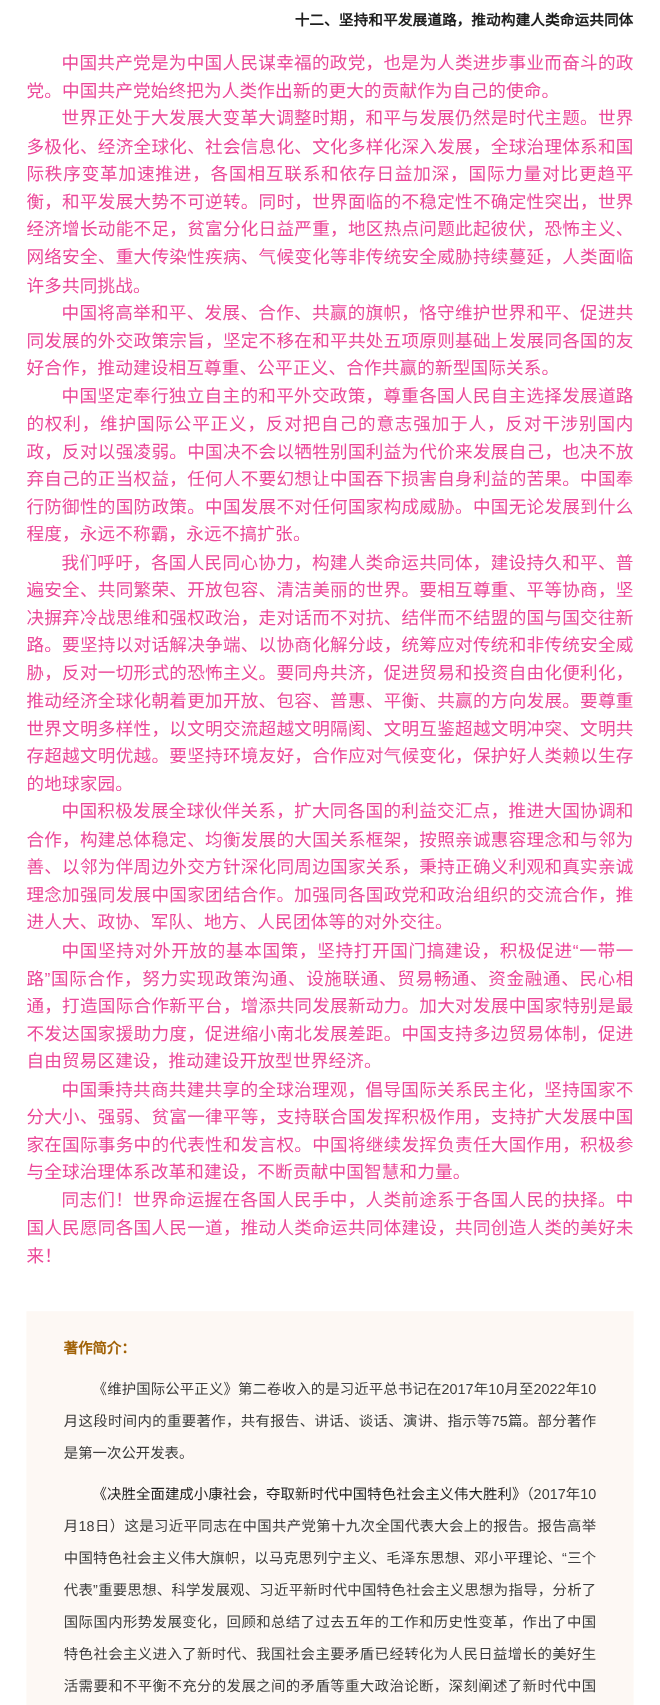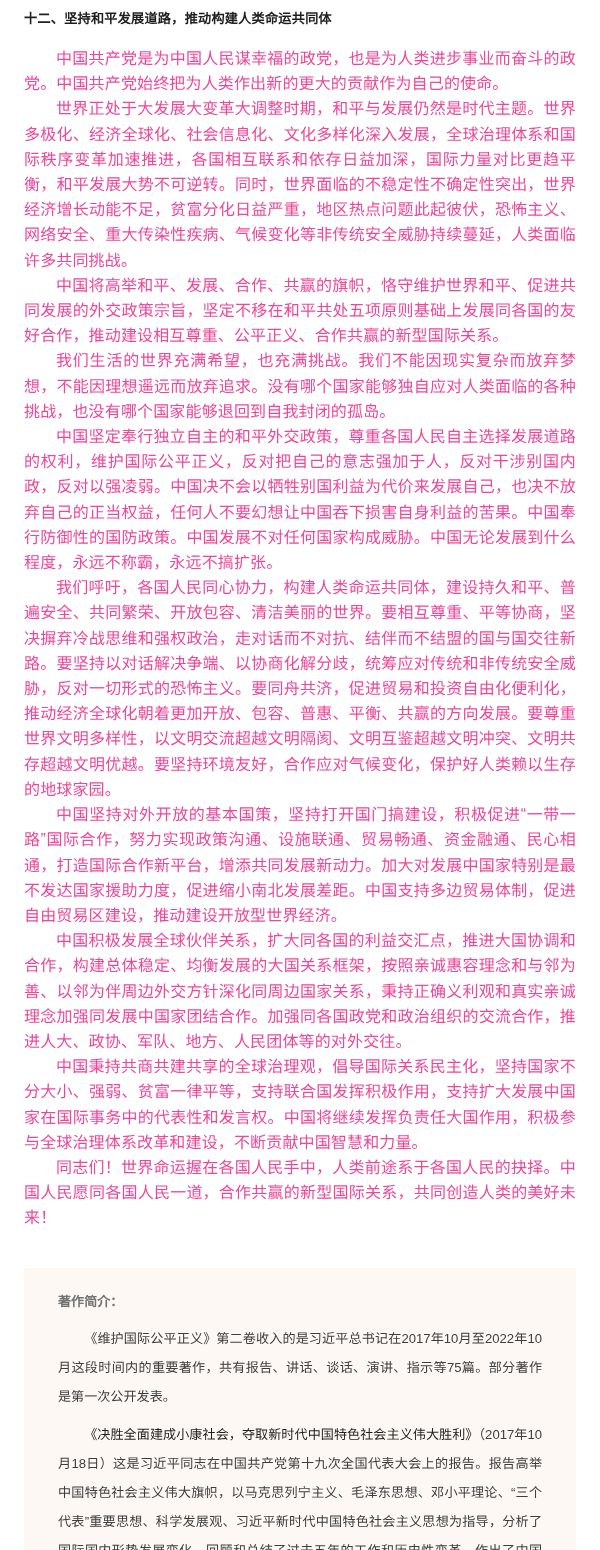--- a/index.html
+++ b/index.html
@@ -22,21 +22,21 @@
     position: relative;
   }
 
   
   .article-title {
     margin: 0;
     padding: 9px 24px 0 24px;
     font-size: 13.2px;
     font-weight: bold;
     line-height: 20px;
-    text-align: left;
+    text-align: right;
     color: #1f1f1f;
     letter-spacing: 0.2px;
   }
 
   
   .article-body {
     padding: 0 24px;
     margin-top: 17px;
   }
   .article-body p {
@@ -55,21 +55,21 @@
     margin: 37px 24px 0 24px;
     background: #fdf8f4;
     box-sizing: border-box;
     padding: 21px 34px 26px 34px;
   }
   .intro-card .card-label {
     margin: 0 0 4px 0;
     font-size: 13.1px;
     font-weight: bold;
     line-height: 26px;
-    color: #737373;
+    color: #a16207;
     text-indent: 0;
   }
   .intro-card p {
     margin: 0;
     font-size: 13.1px;
     line-height: 29px;
     text-align: justify;
     text-justify: inter-ideograph;
     text-indent: 2em;
     color: #3d3d3d;
@@ -86,27 +86,26 @@
 <body>
 
 <div class="page">
 
   <h1 class="article-title">十二、坚持和平发展道路，推动构建人类命运共同体</h1>
 
   <div class="article-body">
     <p>中国共产党是为中国人民谋幸福的政党，也是为人类进步事业而奋斗的政党。中国共产党始终把为人类作出新的更大的贡献作为自己的使命。</p>
     <p>世界正处于大发展大变革大调整时期，和平与发展仍然是时代主题。世界多极化、经济全球化、社会信息化、文化多样化深入发展，全球治理体系和国际秩序变革加速推进，各国相互联系和依存日益加深，国际力量对比更趋平衡，和平发展大势不可逆转。同时，世界面临的不稳定性不确定性突出，世界经济增长动能不足，贫富分化日益严重，地区热点问题此起彼伏，恐怖主义、网络安全、重大传染性疾病、气候变化等非传统安全威胁持续蔓延，人类面临许多共同挑战。</p>
     <p>中国将高举和平、发展、合作、共赢的旗帜，恪守维护世界和平、促进共同发展的外交政策宗旨，坚定不移在和平共处五项原则基础上发展同各国的友好合作，推动建设相互尊重、公平正义、合作共赢的新型国际关系。</p>
-    <p>我们生活的世界充满希望，也充满挑战。我们不能因现实复杂而放弃梦想，不能因理想遥远而放弃追求。没有哪个国家能够独自应对人类面临的各种挑战，也没有哪个国家能够退回到自我封闭的孤岛。</p>
     <p>中国坚定奉行独立自主的和平外交政策，尊重各国人民自主选择发展道路的权利，维护国际公平正义，反对把自己的意志强加于人，反对干涉别国内政，反对以强凌弱。中国决不会以牺牲别国利益为代价来发展自己，也决不放弃自己的正当权益，任何人不要幻想让中国吞下损害自身利益的苦果。中国奉行防御性的国防政策。中国发展不对任何国家构成威胁。中国无论发展到什么程度，永远不称霸，永远不搞扩张。</p>
     <p>我们呼吁，各国人民同心协力，构建人类命运共同体，建设持久和平、普遍安全、共同繁荣、开放包容、清洁美丽的世界。要相互尊重、平等协商，坚决摒弃冷战思维和强权政治，走对话而不对抗、结伴而不结盟的国与国交往新路。要坚持以对话解决争端、以协商化解分歧，统筹应对传统和非传统安全威胁，反对一切形式的恐怖主义。要同舟共济，促进贸易和投资自由化便利化，推动经济全球化朝着更加开放、包容、普惠、平衡、共赢的方向发展。要尊重世界文明多样性，以文明交流超越文明隔阂、文明互鉴超越文明冲突、文明共存超越文明优越。要坚持环境友好，合作应对气候变化，保护好人类赖以生存的地球家园。</p>
+    <p>中国积极发展全球伙伴关系，扩大同各国的利益交汇点，推进大国协调和合作，构建总体稳定、均衡发展的大国关系框架，按照亲诚惠容理念和与邻为善、以邻为伴周边外交方针深化同周边国家关系，秉持正确义利观和真实亲诚理念加强同发展中国家团结合作。加强同各国政党和政治组织的交流合作，推进人大、政协、军队、地方、人民团体等的对外交往。</p>
     <p>中国坚持对外开放的基本国策，坚持打开国门搞建设，积极促进“一带一路”国际合作，努力实现政策沟通、设施联通、贸易畅通、资金融通、民心相通，打造国际合作新平台，增添共同发展新动力。加大对发展中国家特别是最不发达国家援助力度，促进缩小南北发展差距。中国支持多边贸易体制，促进自由贸易区建设，推动建设开放型世界经济。</p>
-    <p>中国积极发展全球伙伴关系，扩大同各国的利益交汇点，推进大国协调和合作，构建总体稳定、均衡发展的大国关系框架，按照亲诚惠容理念和与邻为善、以邻为伴周边外交方针深化同周边国家关系，秉持正确义利观和真实亲诚理念加强同发展中国家团结合作。加强同各国政党和政治组织的交流合作，推进人大、政协、军队、地方、人民团体等的对外交往。</p>
     <p>中国秉持共商共建共享的全球治理观，倡导国际关系民主化，坚持国家不分大小、强弱、贫富一律平等，支持联合国发挥积极作用，支持扩大发展中国家在国际事务中的代表性和发言权。中国将继续发挥负责任大国作用，积极参与全球治理体系改革和建设，不断贡献中国智慧和力量。</p>
-    <p>同志们！世界命运握在各国人民手中，人类前途系于各国人民的抉择。中国人民愿同各国人民一道，合作共赢的新型国际关系，共同创造人类的美好未来！</p>
+    <p>同志们！世界命运握在各国人民手中，人类前途系于各国人民的抉择。中国人民愿同各国人民一道，推动人类命运共同体建设，共同创造人类的美好未来！</p>
   </div>
 
   <div class="intro-card" style="background: rgb(253, 248, 244);">
     <p class="card-label">著作简介：</p>
     <p>《维护国际公平正义》第二卷收入的是习近平总书记在2017年10月至2022年10月这段时间内的重要著作，共有报告、讲话、谈话、演讲、指示等75篇。部分著作是第一次公开发表。</p>
     <p><span class="work-title">《决胜全面建成小康社会，夺取新时代中国特色社会主义伟大胜利》</span><span>（2017年10月18日）这是习近平同志在中国共产党第十九次全国代表大会上的报告。报告高举中国特色社会主义伟大旗帜，以马克思列宁主义、毛泽东思想、邓小平理论、“三个代表”重要思想、科学发展观、习近平新时代中国特色社会主义思想为指导，分析了国际国内形势发展变化，回顾和总结了过去五年的工作和历史性变革，作出了中国特色社会主义进入了新时代、我国社会主要矛盾已经转化为人民日益增长的美好生活需要和不平衡不充分的发展之间的矛盾等重大政治论断，深刻阐述了新时代中国共产党的历史使命，确立了习近平新时代中国特色社会主义思想的历史地位，提出了新时代坚持和发展中国特色社会主义的基本方略，确定了决胜全面建成小康社会、开启全面建设社会主义现代化国家新征程的目标，对新时代推进中国特色社会主义伟大事业和党的建设新的伟大工程作出了全面部署。报告描绘了决胜全面建成小康社会、夺取新时代中国特色社会主义伟大胜利的宏伟蓝图，进一步指明了党和国家事业的前进方向，是全党全国各族人民智慧的结晶，是我们党团结带领全国各族人民在新时代坚持和发展中国特色社会主义的政治宣言和行动纲领，是马克思主义的纲领性文献。</span></p>
   </div>
 
 </div>
 

